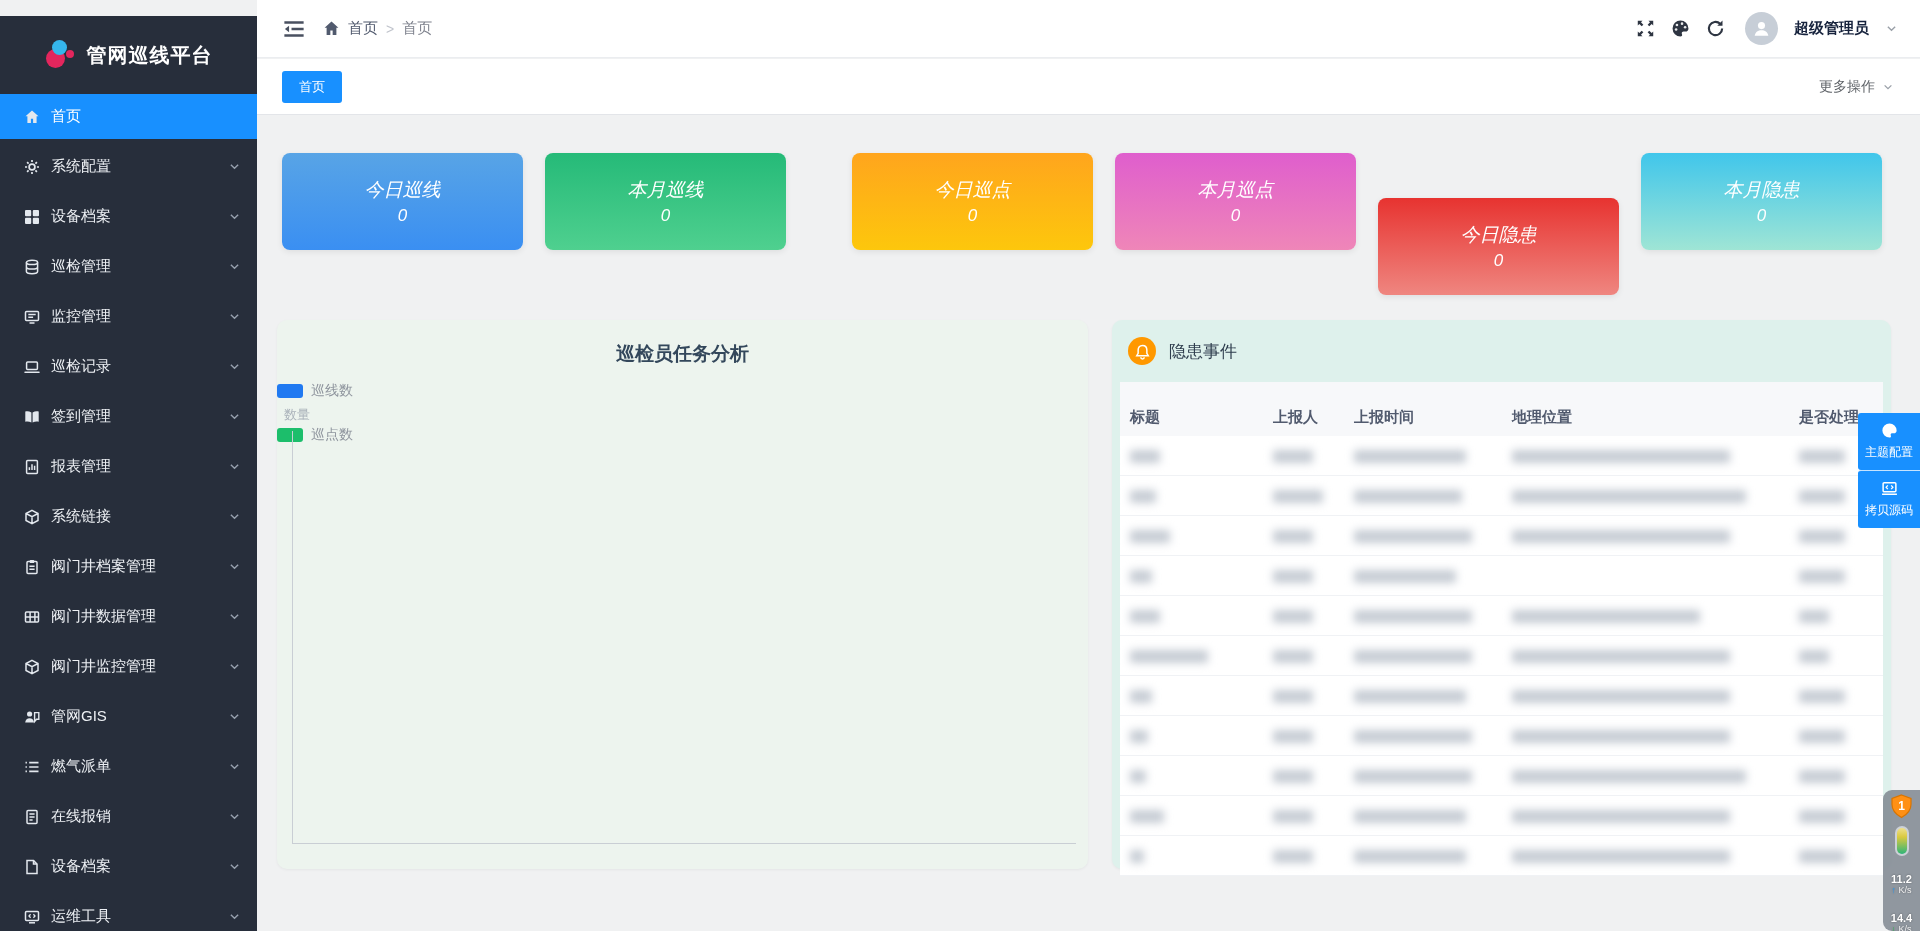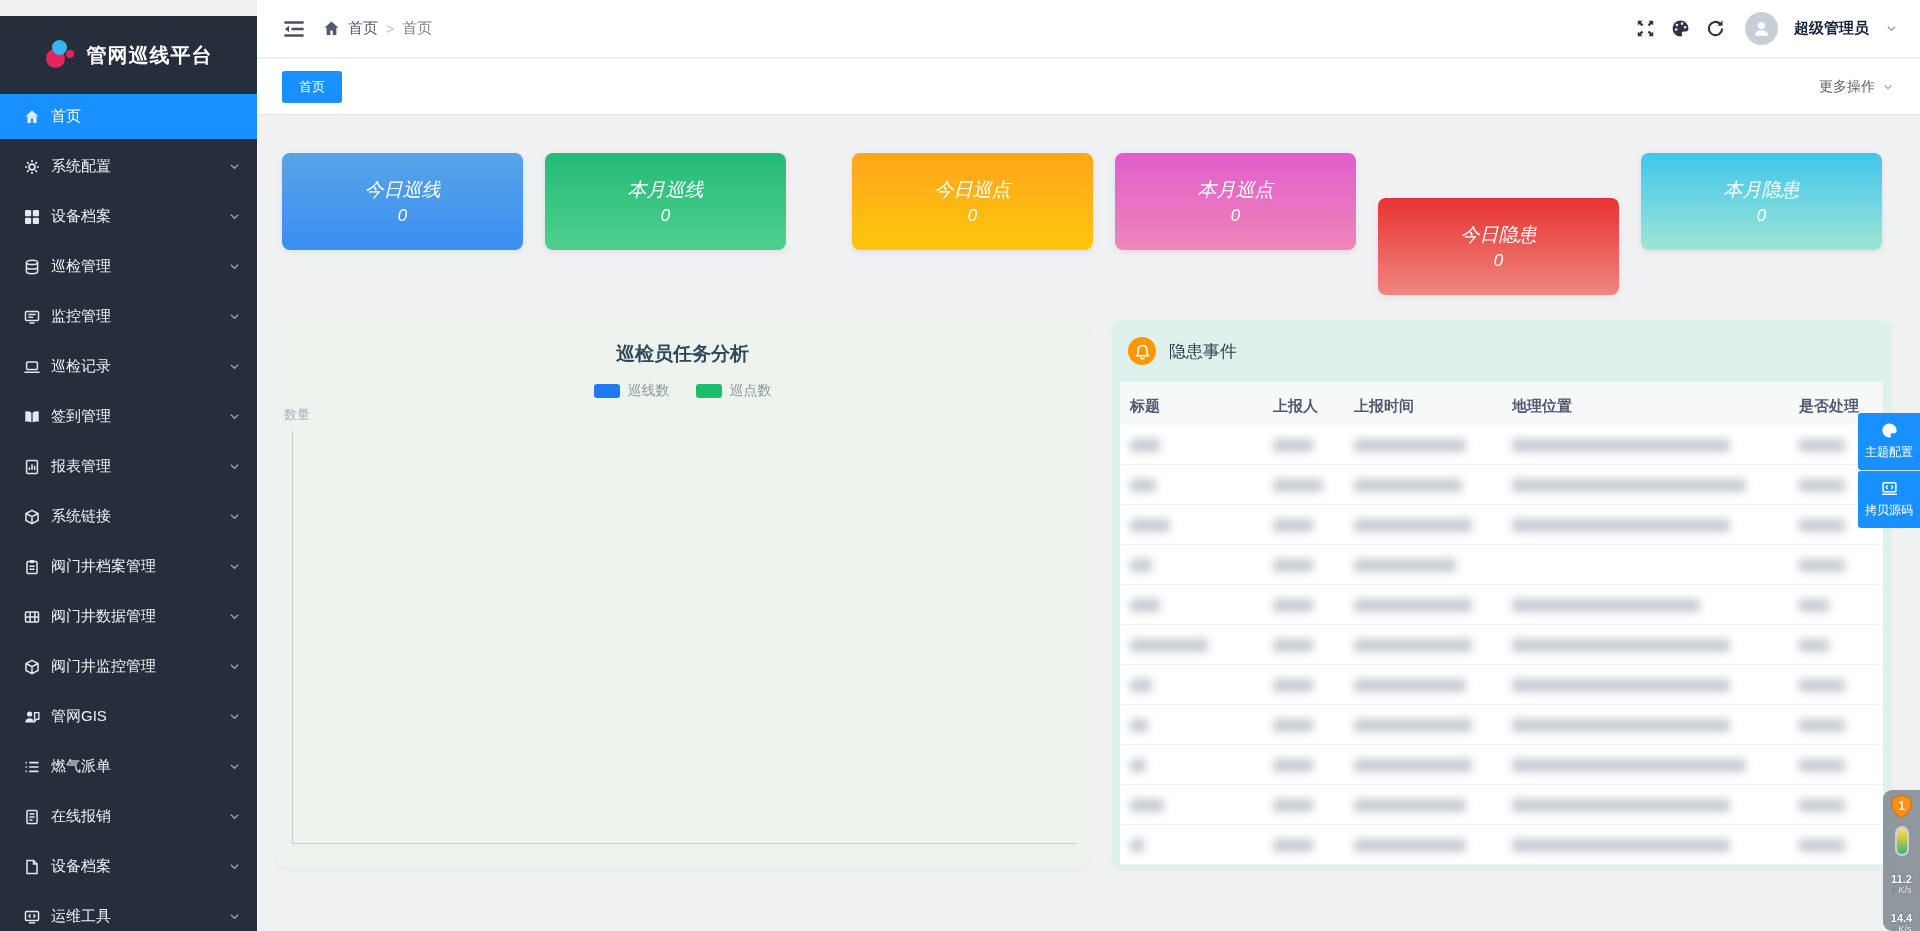--- a/index.html
+++ b/index.html
@@ -44,34 +44,34 @@
   
   .content{position:absolute;left:257px;top:116px;right:0;bottom:0;}
   .cards{display:flex;gap:22px;margin:37px 38px 0 25px;}
   .stat-card{flex:1;height:97px;border-radius:8px;color:#ffffff;display:flex;flex-direction:column;align-items:center;justify-content:center;font-style:italic;cursor:pointer;box-shadow:0 2px 6px rgba(0,0,0,.08);}
   .card-label{font-size:19px;}
   .card-value{font-size:17px;margin-top:3px;}
 
   .panels{display:flex;gap:24px;margin:25px 29px 0 20px;align-items:flex-start;}
   .chart-panel{width:811px;height:549px;background:#edf4ee;border-radius:10px;position:relative;flex:none;box-shadow:0 1px 3px rgba(0,0,0,.05);}
   .chart-title{text-align:center;padding-top:21px;font-size:19px;font-weight:bold;color:#33475b;}
-  .legend{display:flex;justify-content:center;align-items:flex-start;gap:26px;margin-top:15px;}
+  .legend{display:flex;justify-content:center;align-items:flex-start;gap:26px;margin-top:15px;flex-direction:column;}
   .legend-item{display:flex;align-items:center;gap:8px;font-size:14px;color:#8f959e;cursor:pointer;}
   .legend-swatch{width:26px;height:14px;border-radius:3px;}
   .plot{position:absolute;left:15px;right:12px;top:111px;bottom:25px;border-left:1px solid #c9ced4;border-bottom:1px solid #c9ced4;}
   .ylabel{position:absolute;left:-9px;top:-25px;font-size:13px;color:#aab2ba;}
 
   .incident-panel{flex:1;height:549px;background:#def1ec;border-radius:10px;box-sizing:border-box;padding:0 8px;box-shadow:0 1px 3px rgba(0,0,0,.05);}
   .ip-header{height:62px;display:flex;align-items:center;gap:13px;padding:0 8px;}
   .bell-badge{width:28px;height:28px;border-radius:50%;background:#ff9800;display:flex;align-items:center;justify-content:center;flex:none;}
   .bell-badge svg{width:17px;height:17px;}
   .ip-title{font-size:17px;color:#2e3d4d;}
   .itable-wrap{background:#ffffff;}
   table.itable{width:100%;border-collapse:collapse;table-layout:fixed;}
-  .itable thead th{height:38px;background:#f7f8fa;color:#515a6e;font-size:15px;font-weight:600;text-align:left;padding:5px 0 0 10px;white-space:nowrap;}
+  .itable thead th{height:38px;background:#f7f8fa;color:#515a6e;font-size:15px;font-weight:600;text-align:left;padding:16px 0 0 10px;white-space:nowrap;}
   .itable tbody td{height:39px;border-bottom:1px solid #f0f2f5;padding:0 0 0 10px;}
   .blur-blob{display:inline-block;height:13px;border-radius:2px;background:#c6ccd4;filter:blur(4px);vertical-align:middle;}
 
   
   .side-tools{position:absolute;right:0;top:413px;width:62px;z-index:6;}
   .tool-btn{height:57px;background:#1890ff;color:#ffffff;display:flex;flex-direction:column;align-items:center;justify-content:center;gap:5px;font-size:12px;cursor:pointer;border-radius:3px 0 0 3px;}
   .tool-btn + .tool-btn{border-top:1px solid rgba(255,255,255,.75);}
   .tool-btn svg{width:17px;height:17px;}
 
   

